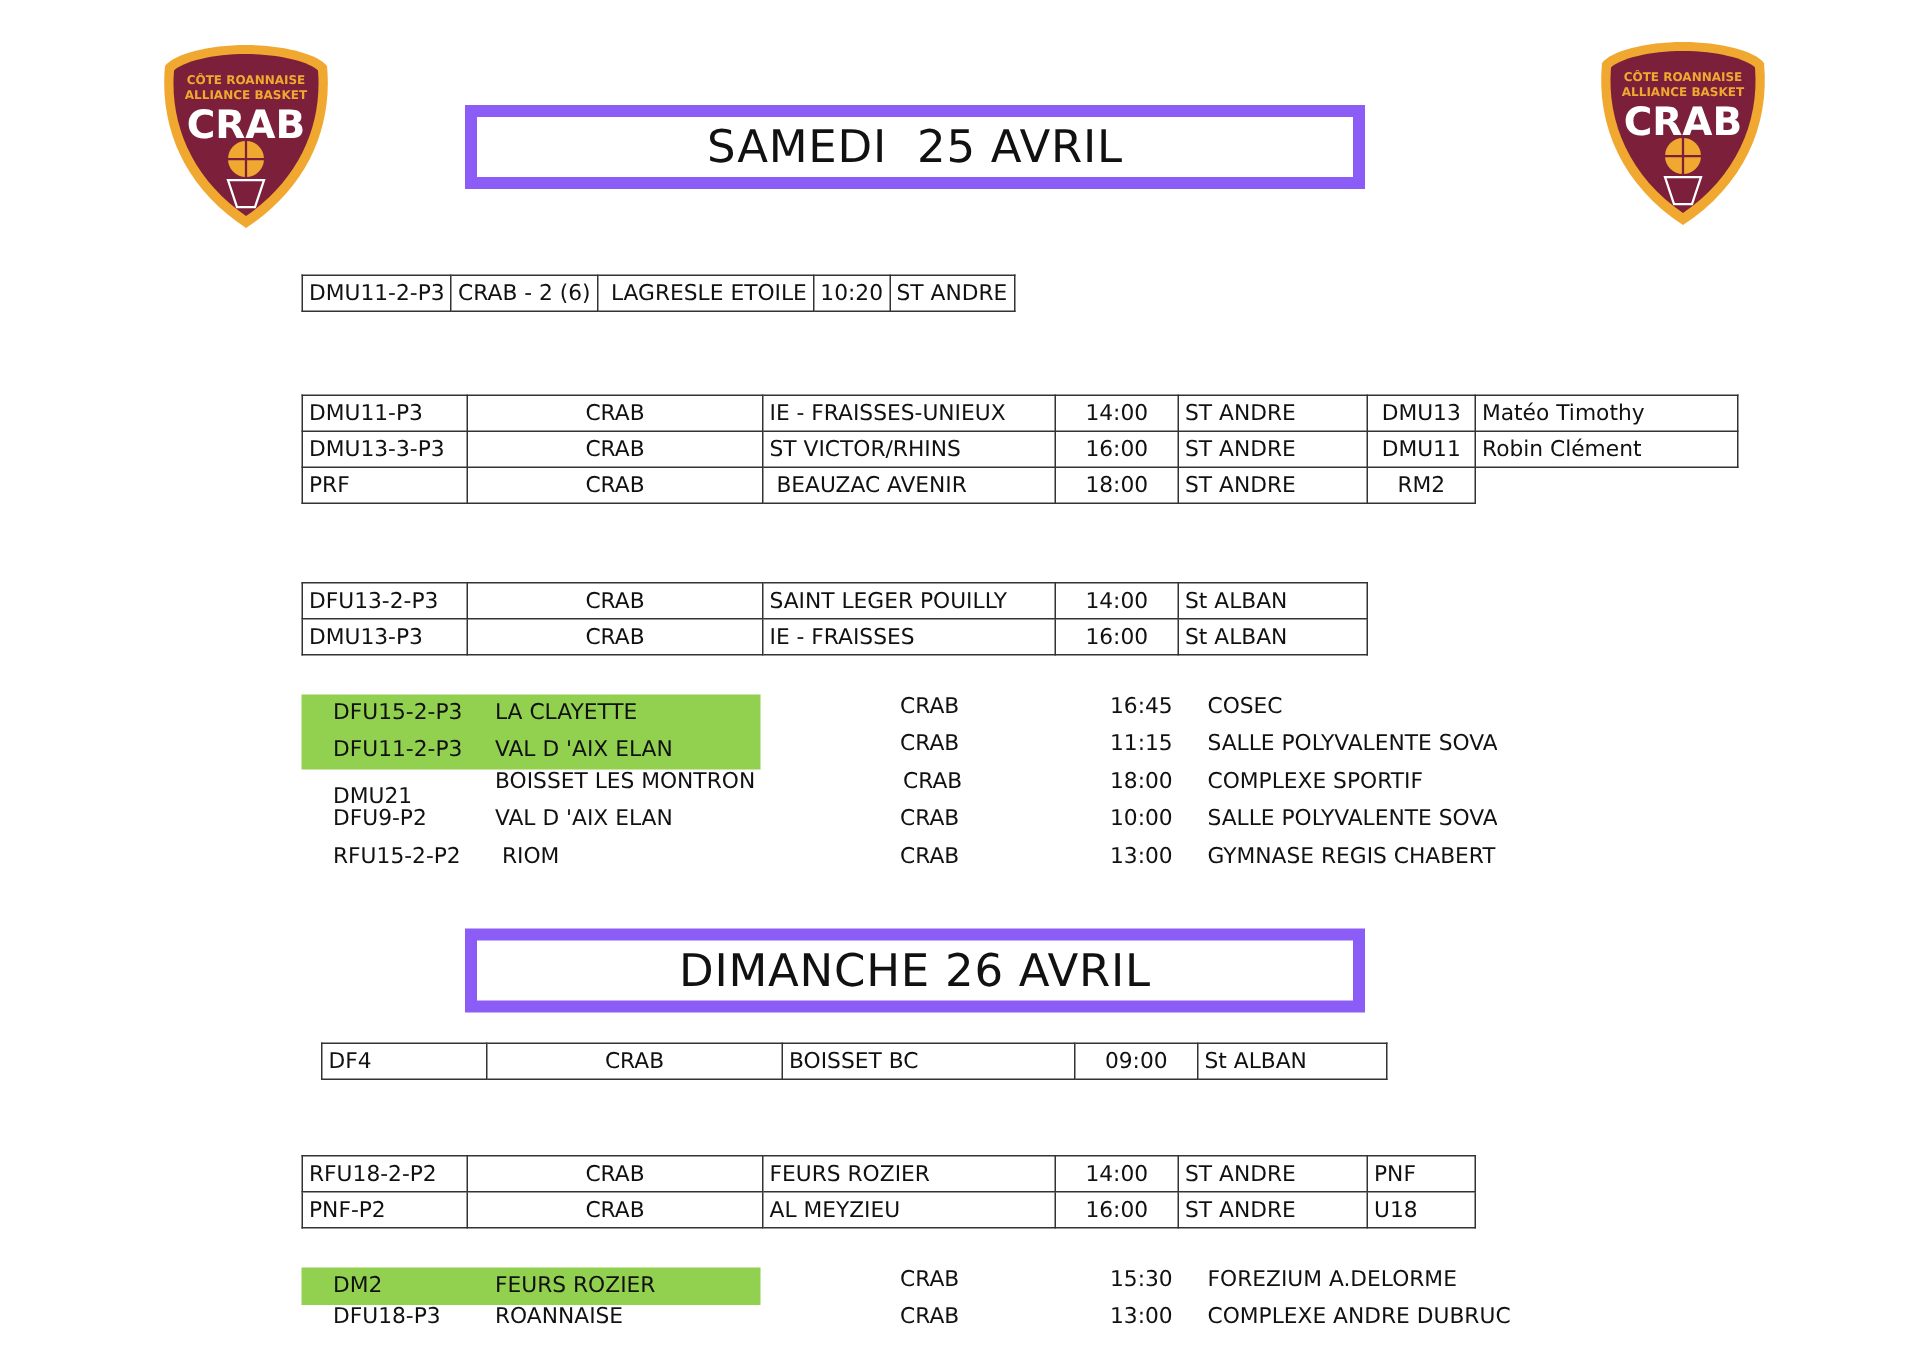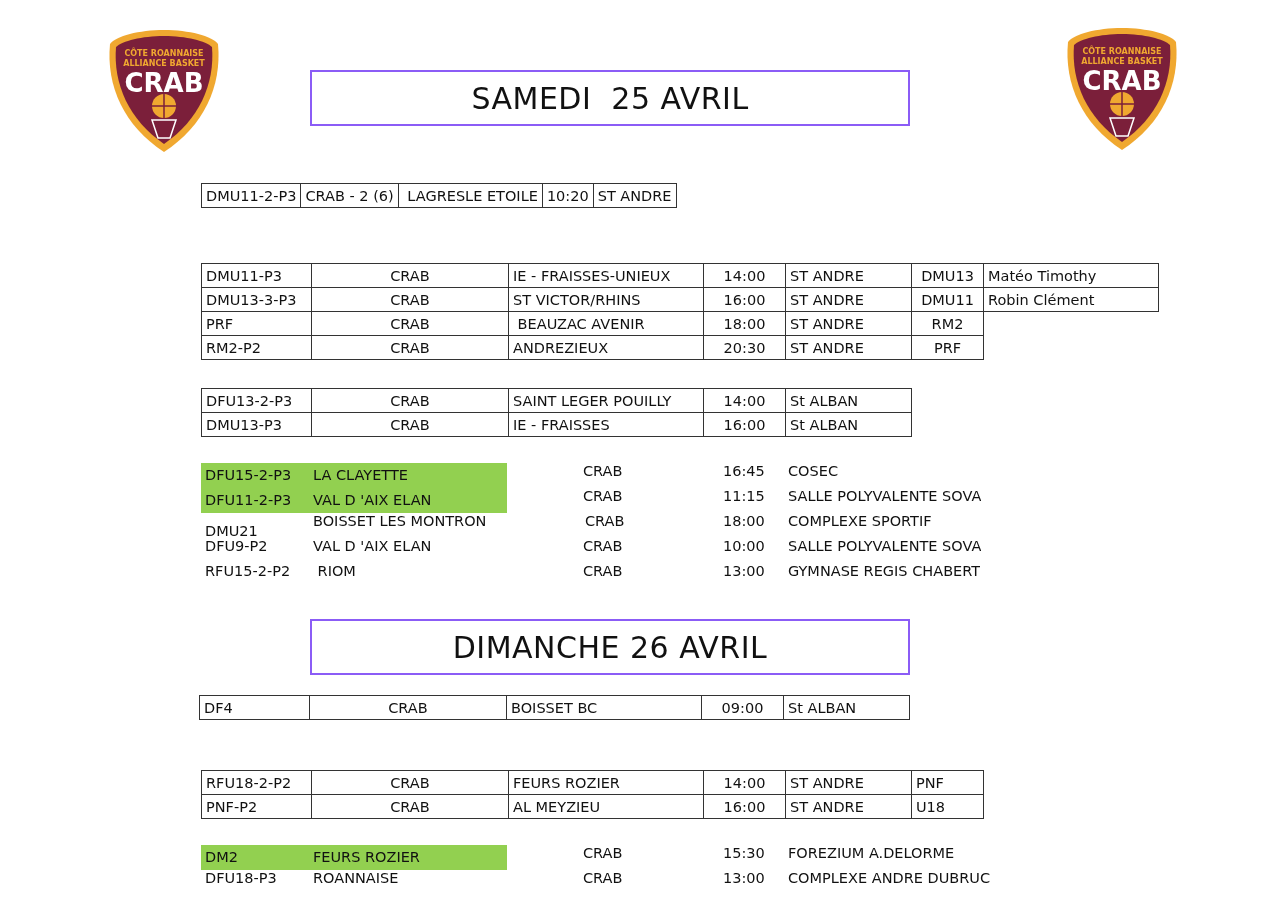--- a/index.html
+++ b/index.html
@@ -1,26 +1,26 @@
 <!DOCTYPE html>
 <html><head>
 <meta charset="utf-8">
 <style>
   html,body{margin:0;padding:0;background:#fff;}
   body{width:1273px;height:900px;position:relative;overflow:hidden;font-family:"DejaVu Sans","Liberation Sans",sans-serif;color:#111;}
   .logo{position:absolute;width:120px;height:130px;}
   .logo svg{width:100%;height:100%;}
-  .title-box{position:absolute;left:310px;width:600px;height:56px;border:2px solid #8b5cf6;box-sizing:border-box;display:flex;align-items:center;justify-content:center;font-size:30px;letter-spacing:0.5px;}
+  .title-box{position:absolute;left:310px;width:600px;height:56px;border:8px solid #8b5cf6;box-sizing:border-box;display:flex;align-items:center;justify-content:center;font-size:30px;letter-spacing:0.5px;}
   table.sched{position:absolute;border-collapse:collapse;font-size:14.5px;}
   table.sched td{border:1px solid #333;height:24px;padding:0 4px;white-space:nowrap;overflow:hidden;box-sizing:border-box;}
   table.sched td.c{text-align:center;}
   table.sched td.noborder{border:none;}
   .plain{position:absolute;font-size:14.5px;}
   .plain .row{position:absolute;height:25px;line-height:25px;white-space:nowrap;}
-  .plain .cell{position:absolute;top:0;height:25px;overflow:hidden;white-space:nowrap;}
+  .plain .cell{position:absolute;top:0;height:25px;overflow:hidden;white-space:nowrap;margin-left:17px;}
   .green{background:#92d050;}
 </style>
 </head>
 <body>
 
 <div class="logo" style="left:104px;top:26px;">
   <svg viewBox="0 0 120 130">
     <path d="M60 4 C85 4 108 10 114 18 C118 60 100 100 60 126 C20 100 2 60 6 18 C12 10 35 4 60 4Z" fill="#f0a830"></path>
     <path d="M60 10 C82 10 102 15 108 21 C111 58 95 94 60 118 C25 94 9 58 12 21 C18 15 38 10 60 10Z" fill="#7b1f3a"></path>
     <text x="60" y="30" text-anchor="middle" font-size="8" fill="#f0a830" font-family="DejaVu Sans, sans-serif" font-weight="bold">CÔTE ROANNAISE</text>
@@ -80,29 +80,20 @@
   </tr>
   <tr>
     <td>PRF</td>
     <td class="c">CRAB</td>
     <td style="white-space:pre"> BEAUZAC AVENIR</td>
     <td class="c">18:00</td>
     <td>ST ANDRE</td>
     <td class="c">RM2</td>
     <td class="noborder"></td>
   </tr>
-  <tr>
-    <td>RM2-P2</td>
-    <td class="c">CRAB</td>
-    <td>ANDREZIEUX</td>
-    <td class="c">20:30</td>
-    <td>ST ANDRE</td>
-    <td class="c">PRF</td>
-    <td class="noborder"></td>
-  </tr>
 </tbody>
   </table>
 
 <table class="sched" style="left:201px;top:388px;">
   <tbody>
       <tr>
     <td style="width:110px">DFU13-2-P3</td>
     <td class="c" style="width:197px">CRAB</td>
     <td style="width:195px">SAINT LEGER POUILLY</td>
     <td class="c" style="width:82px">14:00</td>
@@ -149,21 +140,21 @@
 
   <span class="cell" style="top:100px;left:4px">RFU15-2-P2</span>
   <span class="cell" style="top:100px;left:112px;white-space:pre"> RIOM</span>
   <span class="cell" style="top:100px;left:382px">CRAB</span>
   <span class="cell" style="top:100px;left:522px">13:00</span>
   <span class="cell" style="top:100px;left:587px">GYMNASE REGIS CHABERT</span>
 </div>
 
 <div class="title-box" style="top:619px;">DIMANCHE 26 AVRIL</div>
 
-<table class="sched" style="left:199px;top:695px;">
+<table class="sched" style="left:214px;top:695px;">
   <tbody>
       <tr>
     <td style="width:110px">DF4</td>
     <td class="c" style="width:197px">CRAB</td>
     <td style="width:195px">BOISSET BC</td>
     <td class="c" style="width:82px">09:00</td>
     <td style="width:126px">St ALBAN</td>
   </tr>
 </tbody>
   </table>

